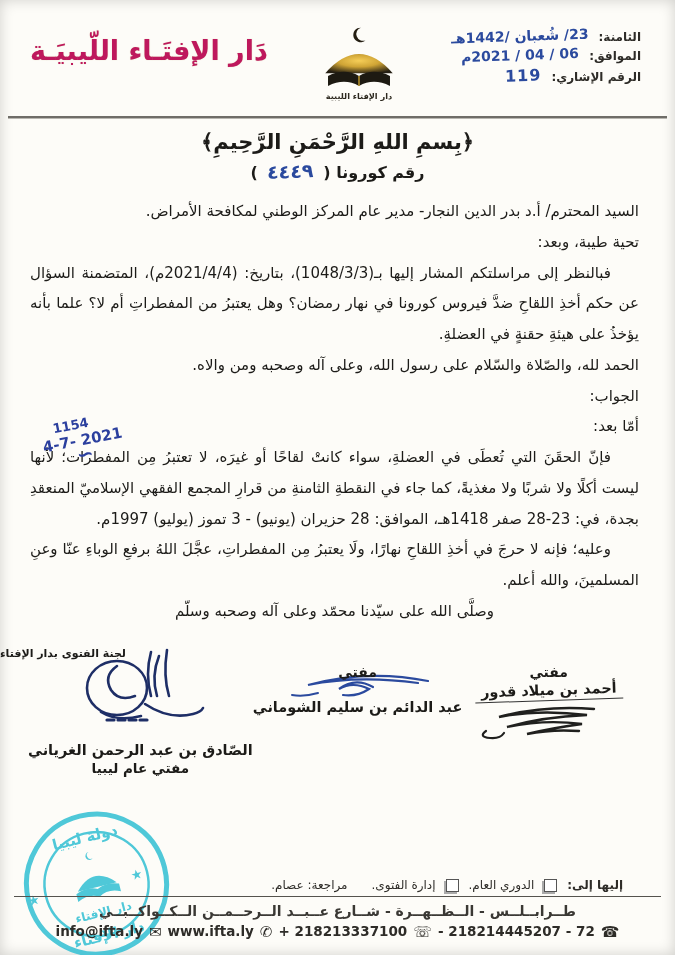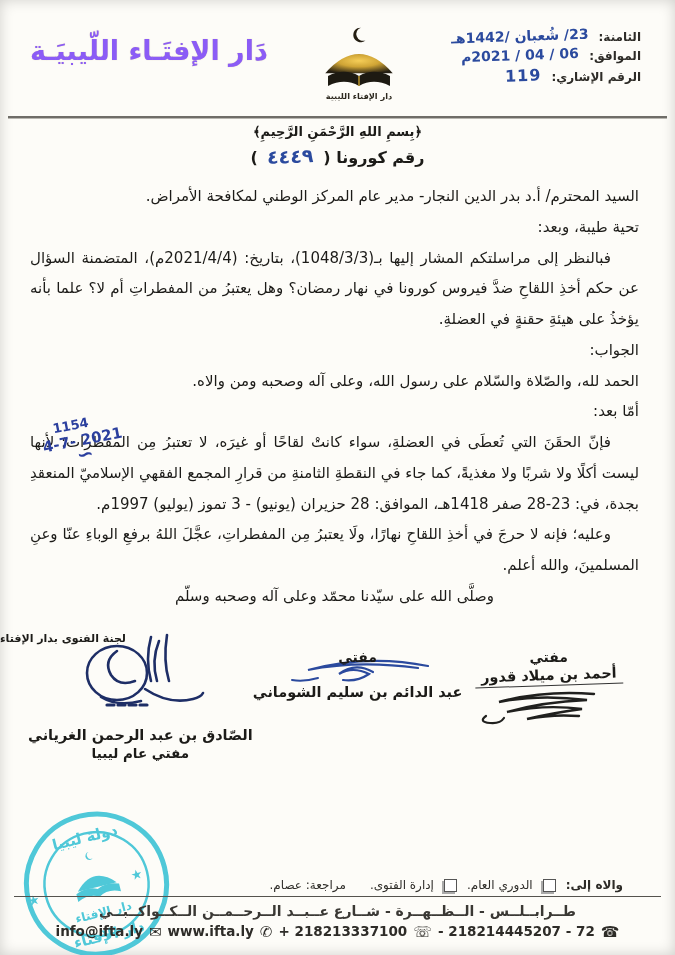--- a/index.html
+++ b/index.html
@@ -6,32 +6,32 @@
   .ar{font-family:"DejaVu Sans",sans-serif;}
   .page{
     position:relative;width:675px;height:955px;margin:0 auto;
     background:#fdfcf8;overflow:hidden;color:#1c1b18;
     box-shadow:inset 0 0 14px rgba(0,0,0,.18);
     font-family:"DejaVu Sans",sans-serif;
   }
   
   .header{display:flex;align-items:flex-start;justify-content:space-between;
     padding:22px 34px 6px 30px;}
-  .org-title{color:#8b5cf6;font-size:27px;font-weight:bold;line-height:1.1;
+  .org-title{color:#be185d;font-size:27px;font-weight:bold;line-height:1.1;
     margin-top:14px;text-shadow:0 0 1px rgba(160,120,30,.35);white-space:nowrap;}
   .logo-wrap{text-align:center;margin-top:2px;}
   .hdr-fields{font-size:12px;margin-top:6px;min-width:190px;}
   .hdr-row{display:flex;align-items:baseline;margin-bottom:3px;}
   .hdr-label{color:#2e2c28;font-weight:bold;white-space:nowrap;}
   .hdr-value{color:#2b4a9e;font-size:14px;font-weight:bold;margin-right:10px;
     transform:rotate(-2deg);white-space:nowrap;letter-spacing:1px;}
   .hdr-ref .hdr-value{font-size:16px;}
   .header-rule{border-bottom:2px solid #6f6d68;box-shadow:0 1px 0 #b9b7b1;margin:0 8px;}
   
-  .bismillah{ text-align:center;font-size:13px;font-weight:bold;margin-top:6px;}
+  .bismillah{ text-align:center;font-size:21px;font-weight:bold;margin-top:12px;}
   .fatwa-line{text-align:center;font-size:16px;font-weight:bold;margin-top:6px;}
   .fatwa-number{color:#2b4a9e;font-size:19px;letter-spacing:6px;margin:0 4px;
     display:inline-block;transform:rotate(-2deg);}
   
   .doc-body{padding:14px 36px 0 30px;font-size:15px;line-height:2.05;}
   .p{margin:0;}
   .indent{text-indent:28px;text-align:justify;}
   .center{text-align:center;}
   .salam{margin-right:60px;}
   .annotation{position:absolute;top:417px;left:42px;color:#2b3f9e;
@@ -114,22 +114,22 @@
   <div class="fatwa-line">
     <span>رقم كورونا (</span>
     <span class="fatwa-number">٤٤٤٩</span>
     <span>)</span>
   </div>
 
   <div class="doc-body">
     <p class="p">السيد المحترم/ أ.د بدر الدين النجار- مدير عام المركز الوطني لمكافحة الأمراض.</p>
     <p class="p">تحية طيبة، وبعد:</p>
     <p class="p indent">فبالنظر إلى مراسلتكم المشار إليها بـ(1048/3/3)، بتاريخ: (2021/4/4م)، المتضمنة السؤال عن حكم أخذِ اللقاحِ ضدَّ فيروس كورونا في نهار رمضان؟ وهل يعتبرُ من المفطراتِ أم لا؟ علما بأنه يؤخذُ على هيئةِ حقنةٍ في العضلةِ.</p>
+    <p class="p">الحمد لله، والصّلاة والسّلام على رسول الله، وعلى آله وصحبه ومن والاه.</p>
     <p class="p">الجواب:</p>
-    <p class="p">الحمد لله، والصّلاة والسّلام على رسول الله، وعلى آله وصحبه ومن والاه.</p>
     <p class="p">أمّا بعد:</p>
     <p class="p indent">فإنّ الحقَنَ التي تُعطَى في العضلةِ، سواء كانتْ لقاحًا أو غيرَه، لا تعتبرُ مِن المفطرات؛ لأنها ليست أكلًا ولا شربًا ولا مغذيةً، كما جاء في النقطةِ الثامنةِ من قرارِ المجمع الفقهي الإسلاميّ المنعقدِ بجدة، في: 23-28 صفر 1418هـ، الموافق: 28 حزيران (يونيو) - 3 تموز (يوليو) 1997م.</p>
     <p class="p indent">وعليه؛ فإنه لا حرجَ في أخذِ اللقاحِ نهارًا، ولَا يعتبرُ مِن المفطراتِ، عجَّلَ اللهُ برفعِ الوباءِ عنّا وعنِ المسلمينَ، والله أعلم.</p>
     <p class="p center">وصلَّى الله على سيّدنا محمّد وعلى آله وصحبه وسلّم</p>
   </div>
 
   <div class="annotation">
     <div class="l1">1154</div>
     <div>2021 -4-7</div>
     <div class="tilde">∼</div>
@@ -187,21 +187,21 @@
         <path d="M75 42 a4 4 0 1 0 2.5 7 a3.2 3.2 0 1 1 -2.5 -7z"></path>
         <path d="M55 78 Q75 56 95 78 Z"></path>
         <path d="M53 80 Q65 75 75 80 Q85 75 97 80 L97 88 Q85 82 75 88 Q65 82 53 88 Z"></path>
         <text x="75" y="108" text-anchor="middle" font-size="12" font-weight="bold">دار الإفتاء</text>
       </g>
     </svg>
   </div>
 
   <div class="footer">
     <div class="copy-line">
-      <span class="copy-label">والاه إلى:</span>
+      <span class="copy-label">إليها إلى:</span>
       <span class="checkbox"></span>
       <span>الدوري العام.</span>
       <span class="checkbox"></span>
       <span>إدارة الفتوى.</span>
       <span class="review">مراجعة: عصام.</span>
     </div>
     <div class="footer-rule"></div>
     <div class="address">طــرابــلــس - الــظــهــرة - شــارع عــبــد الــرحــمــن الــكــواكــبــي</div>
     <div class="contacts">
       <span>info@ifta.ly</span>

